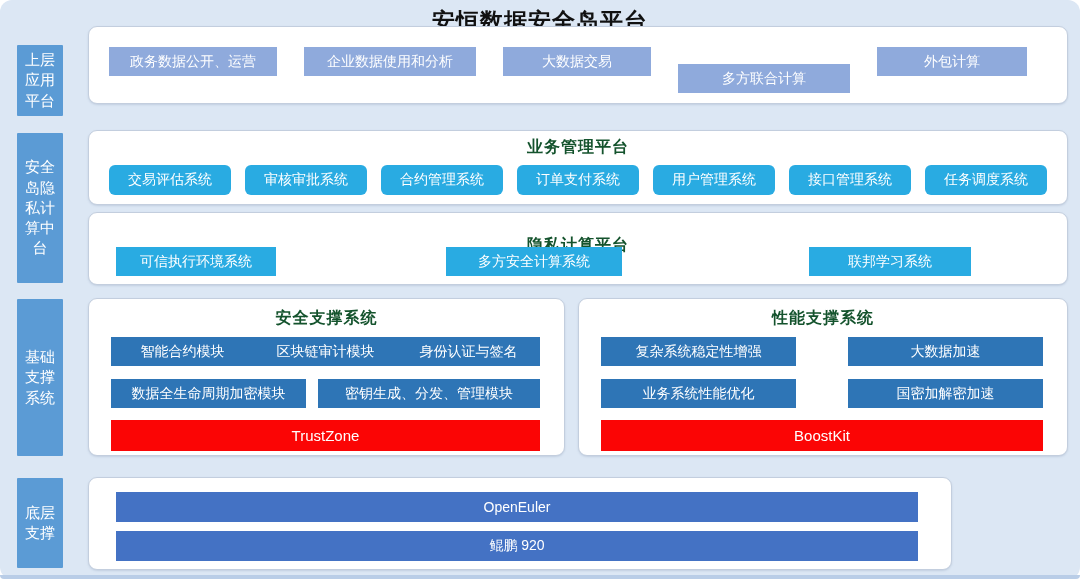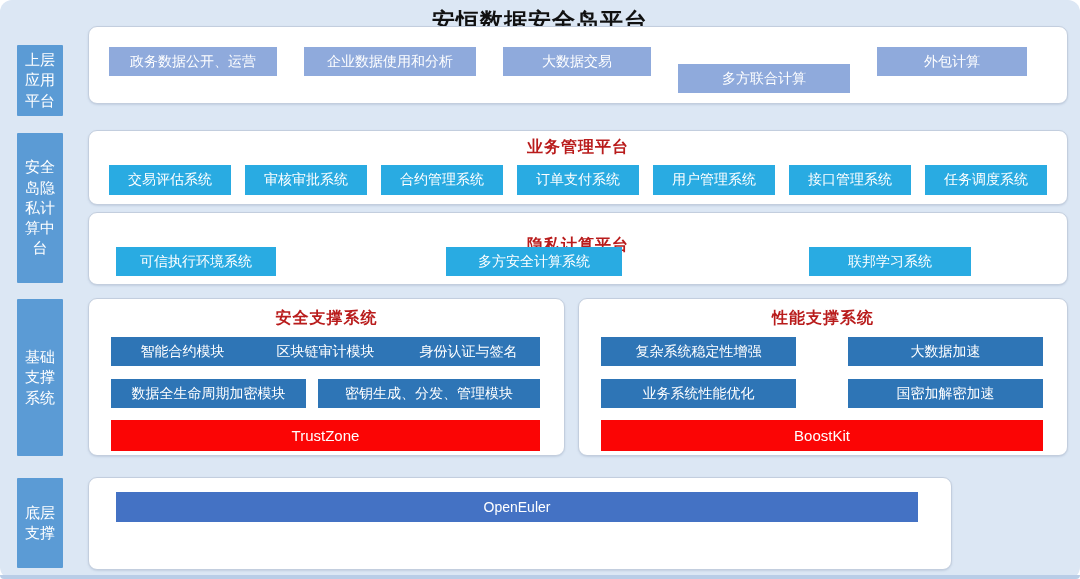--- a/index.html
+++ b/index.html
@@ -41,42 +41,42 @@
   .panel{
     position:absolute;
     background:#fff;
     border:1px solid var(--panel-border,#c3cede);
     border-radius:9px;
     box-shadow:0 1px 2px rgba(120,140,170,.25);
     box-sizing:border-box;
   }
   .panel-title{
     text-align:center;
-    font-size:16px;font-weight:bold;color:#b91c1c;
+    font-size:16px;font-weight:bold;color:#14532d;
     letter-spacing:1px;
   }
   .btn{
     color:#fff;
     display:flex;align-items:center;justify-content:center;
     font-size:14px;
     white-space:nowrap;
     box-sizing:border-box;
   }
   
   .app-row{
     position:absolute;left:20px;right:40px;top:20px;
     display:flex;justify-content:space-between;
   }
   .app-row .btn{background:var(--app-item,#8faadc);height:29px;width:170px;}
   
   .biz-row{
     position:absolute;left:20px;right:20px;top:34px;
     display:flex;justify-content:space-between;
   }
-  .biz-row .btn{background:var(--cyan-item,#29abe2);height:30px;width:122px;}
+  .biz-row .btn{background:var(--cyan-item,#29abe2);height:30px;width:122px;border-radius:6px;}
   
   .priv-btn{position:absolute;top:34px;height:29px;background:var(--cyan-item,#29abe2);}
   
   .sup-head{margin-top:9px;}
   .sup-row{
     position:absolute;left:22px;right:24px;
     display:flex;justify-content:space-between;
   }
   .sup-row .btn{background:var(--module-item,#2e75b6);height:29px;}
   .sup-row.r1{top:38px;}
@@ -172,16 +172,17 @@
     </div>
     <div class="sup-row r2">
       <div class="btn w195">业务系统性能优化</div>
       <div class="btn w195">国密加解密加速</div>
     </div>
     <div class="hl-btn">BoostKit</div>
   </div>
 
   <div class="panel" style="left:88px;width:864px;top:477px;height:93px;">
     <div class="base-bar" style="top:14px;">OpenEuler</div>
+    <div class="base-bar" style="top:53px;">鲲鹏 920</div>
   </div>
 
   <div class="bottom-strip"></div>
 </div>
 
 </body></html>

